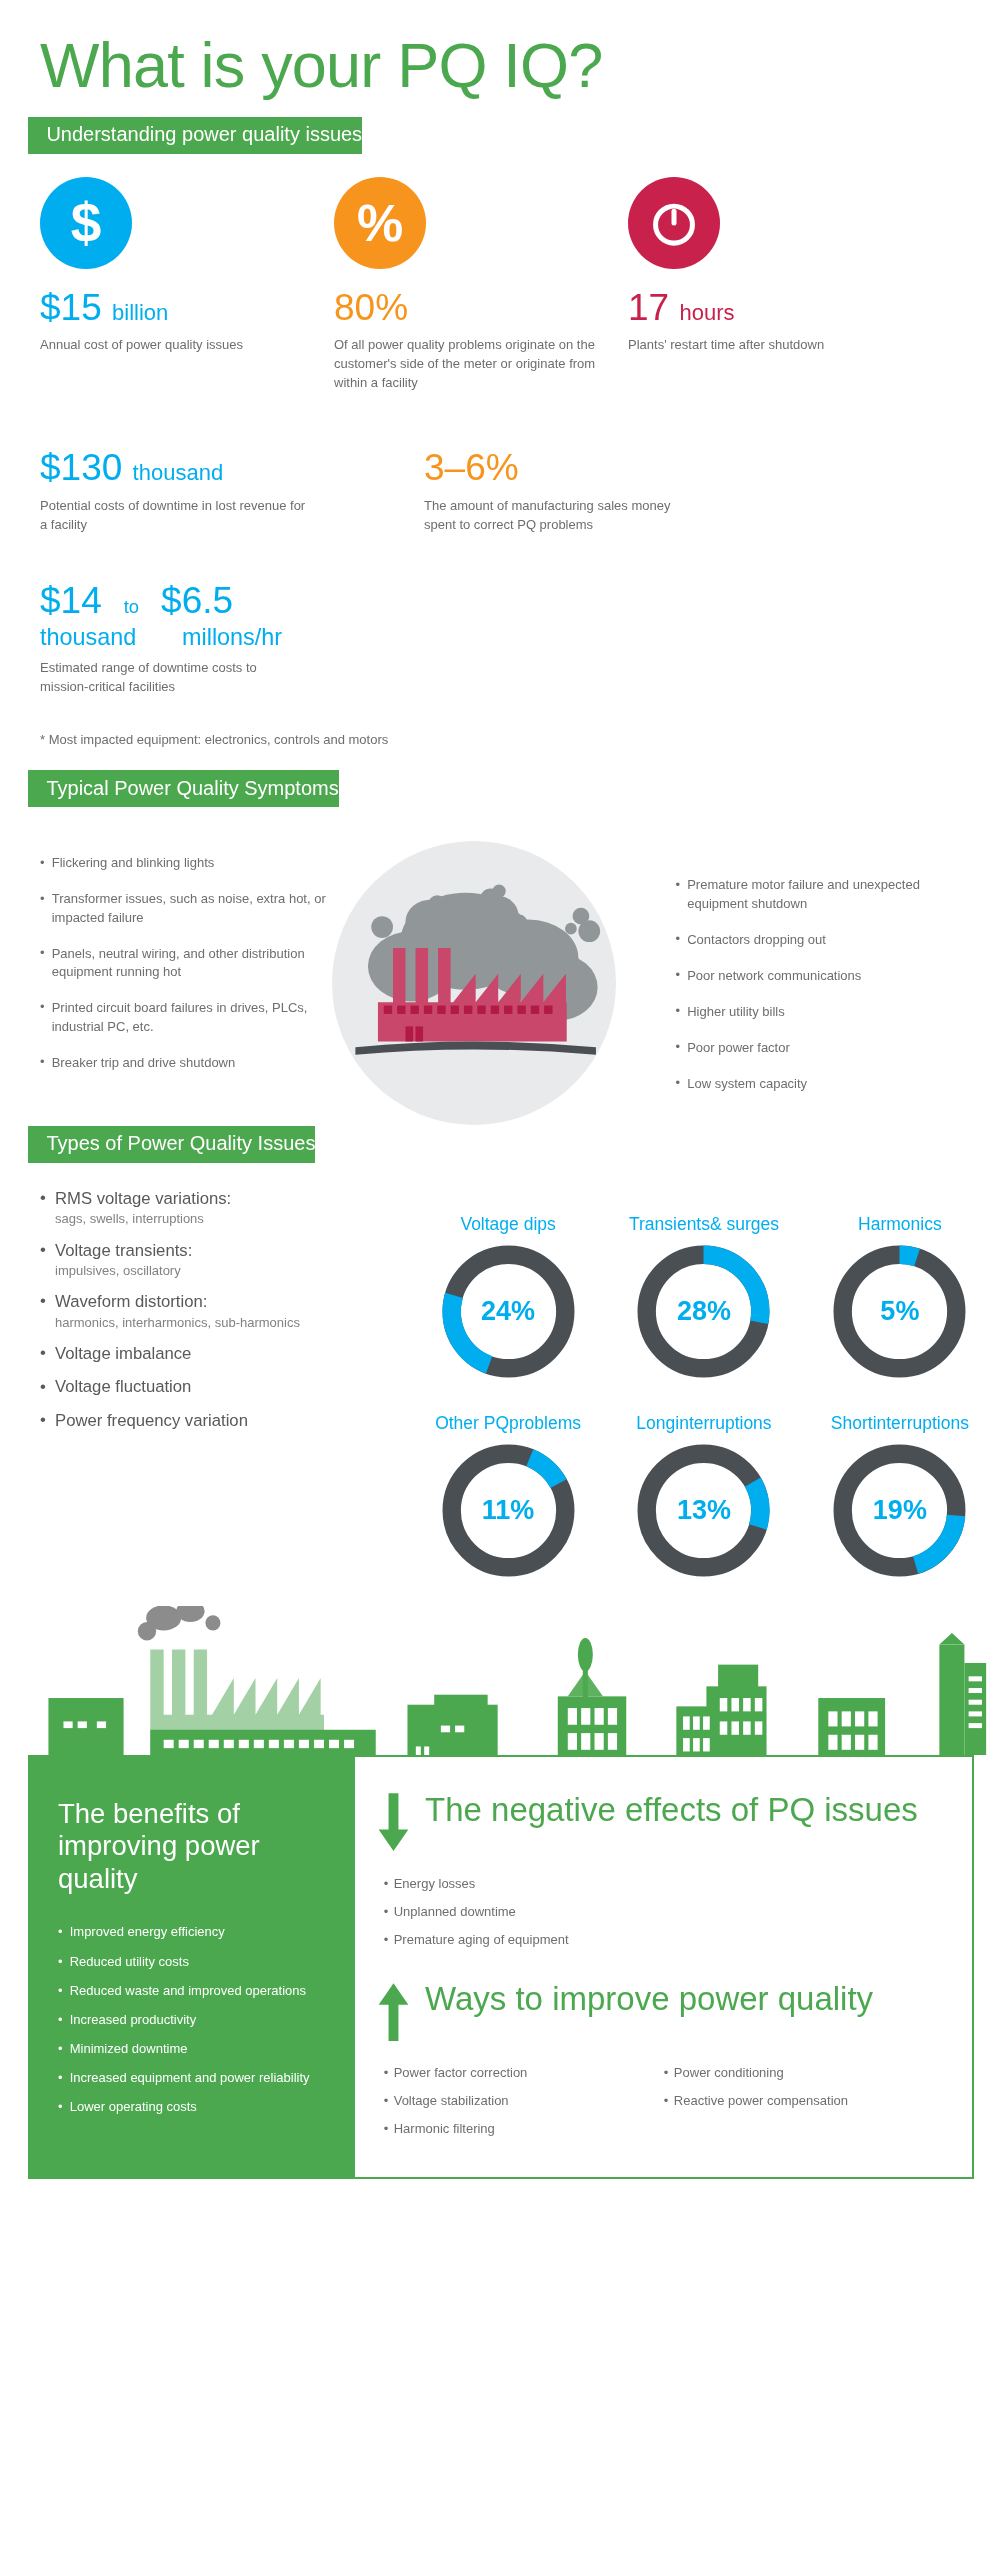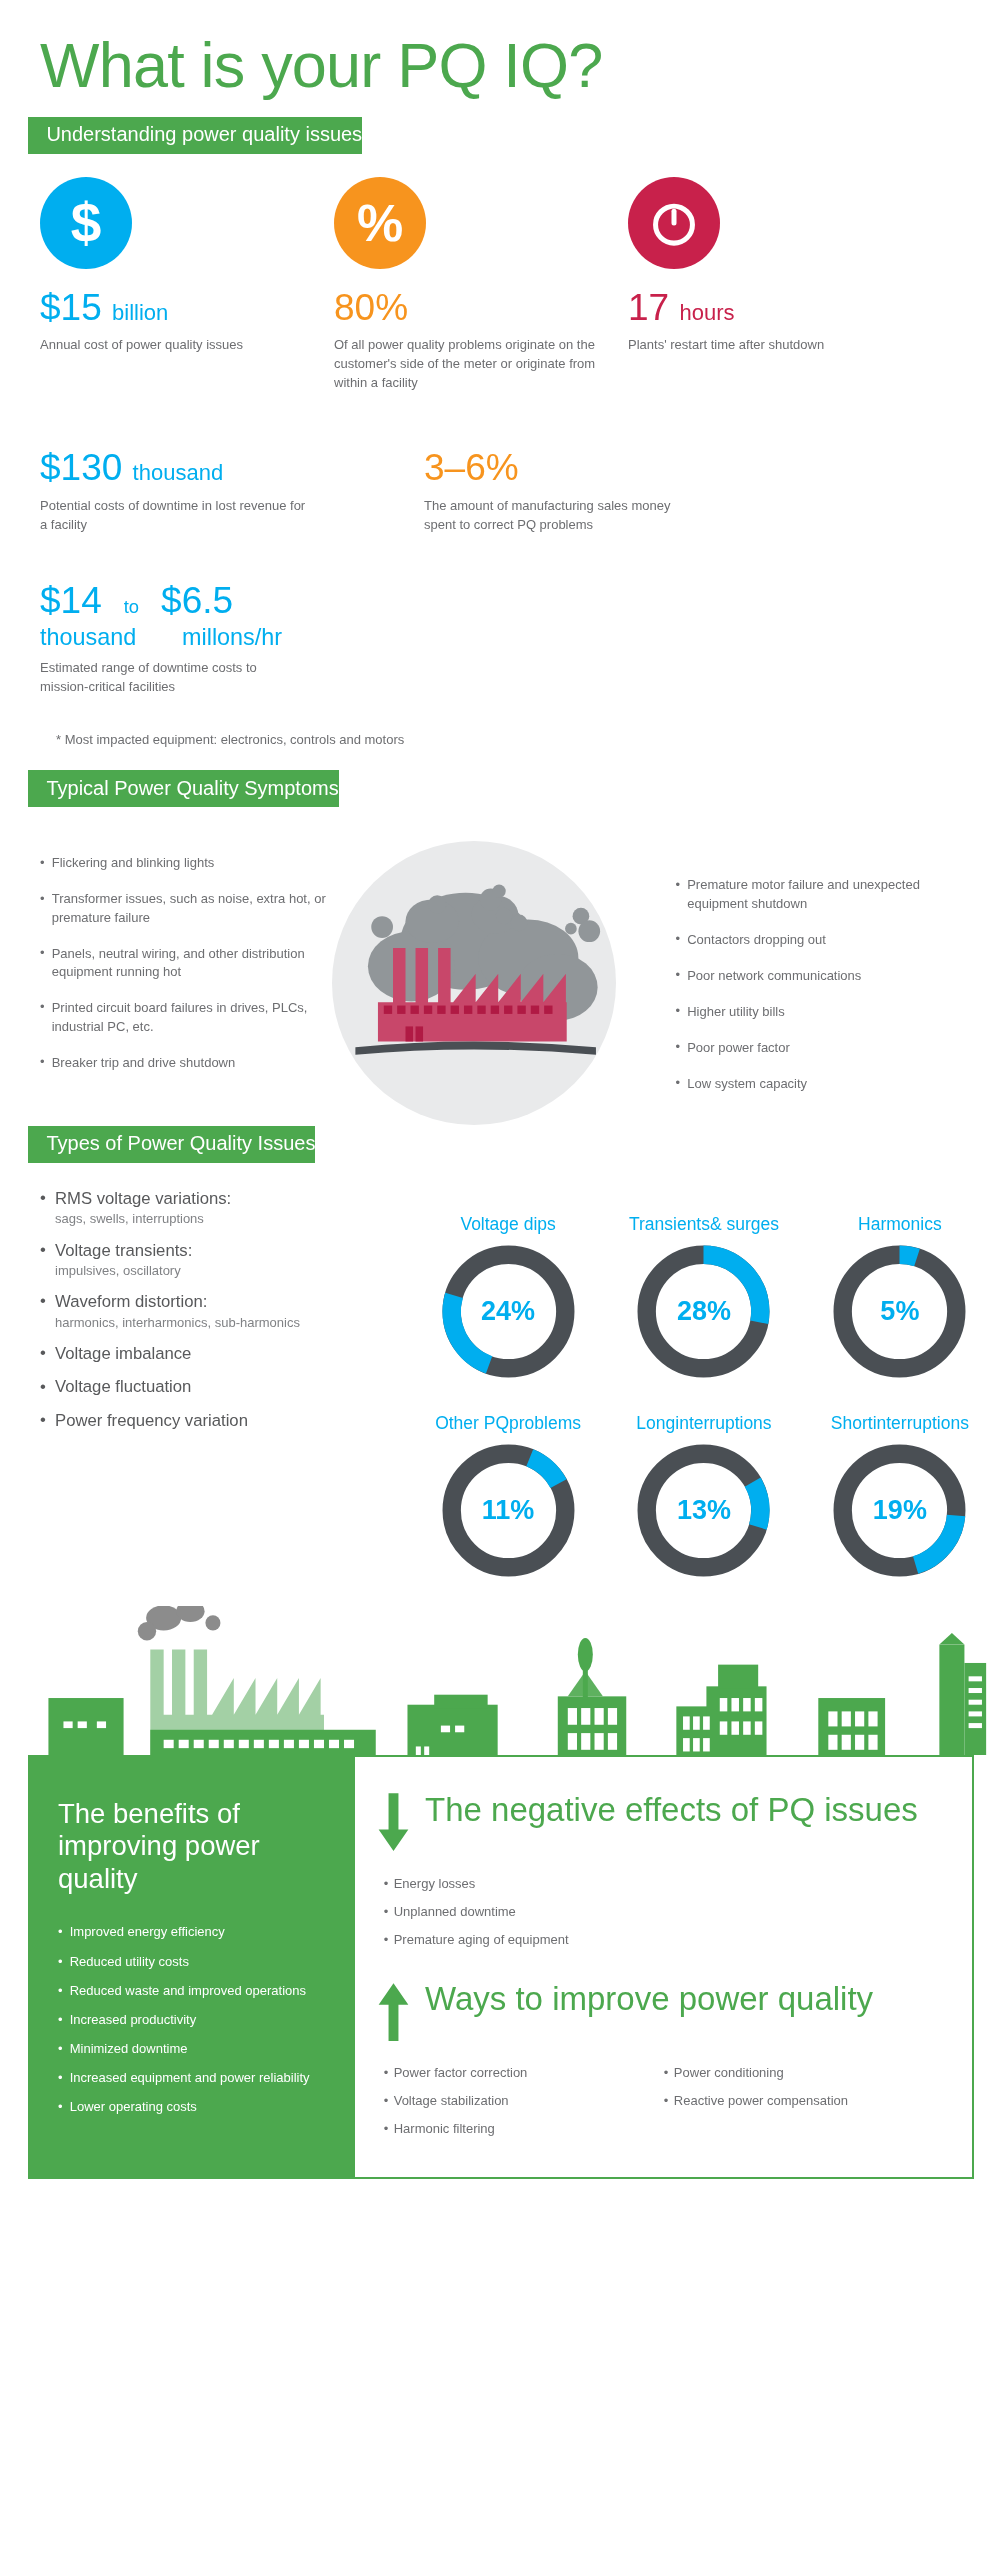--- a/index.html
+++ b/index.html
@@ -73,21 +73,21 @@
   .stats-row2 .stat-col { width: 384px; }
   .stats-row2 .stat-col.right { width: 384px; }
   .range-line { display: flex; align-items: baseline; }
   .range-line .to { font-size: 18.4px; margin: 0 22px; }
   .range-units { display: flex; font-size: 23.4px; margin-top: 1.7px; }
   .range-units .u1 { width: 142px; }
   .spacer-34 { height: 28px; }
 
   .footnote {
     font-size: 13px; color: #6d6e71;
-    padding: 35px 0 0 56px;
+    padding: 35px 0 0 40px;
   }
 
   
   .symptoms-wrap { position: relative; margin-top: 22px; }
   .symptoms-body {
     display: flex; padding: 25px 33px 0 40px; position: relative; z-index: 2;
   }
   .sym-col { width: 317px; }
   .sym-col.right { width: 317px; margin-left: 342px; padding-top: 22px;}
   ul.bullets { list-style: none; }
@@ -302,21 +302,21 @@
           <rect x="100" y="222" width="9" height="18"></rect>
       </g>
       <path d="M28 247 q140 -14 288 0 l0 9 q-148 -13 -288 0 Z" fill="#4A4F54"></path>
     </svg>
   </div>
 
   <div class="symptoms-body">
     <div class="sym-col">
       <ul class="bullets">
         <li>Flickering and blinking lights</li>
-        <li>Transformer issues, such as noise, extra hot, or premature failure</li>
+        <li>Transformer issues, such as noise, extra hot, or impacted failure</li>
         <li>Panels, neutral wiring, and other distribution equipment running hot</li>
         <li>Printed circuit board failures in drives, PLCs, industrial PC, etc.</li>
         <li>Breaker trip and drive shutdown</li>
       </ul>
     </div>
     <div class="sym-col right">
       <ul class="bullets">
         <li>Premature motor failure and unexpected equipment shutdown</li>
         <li>Contactors dropping out</li>
         <li>Poor network communications</li>

